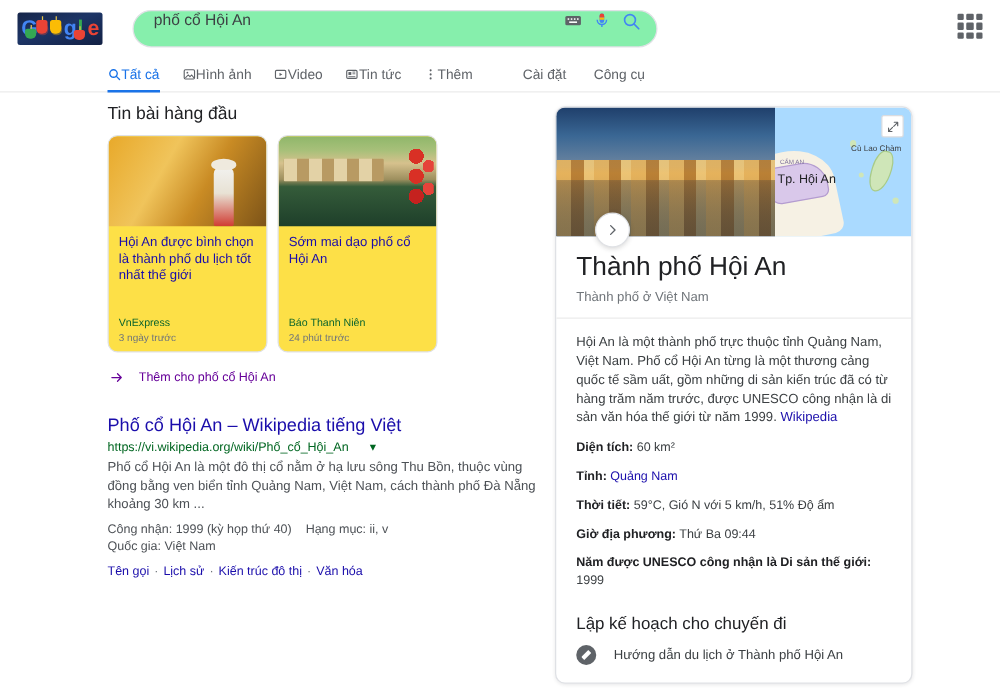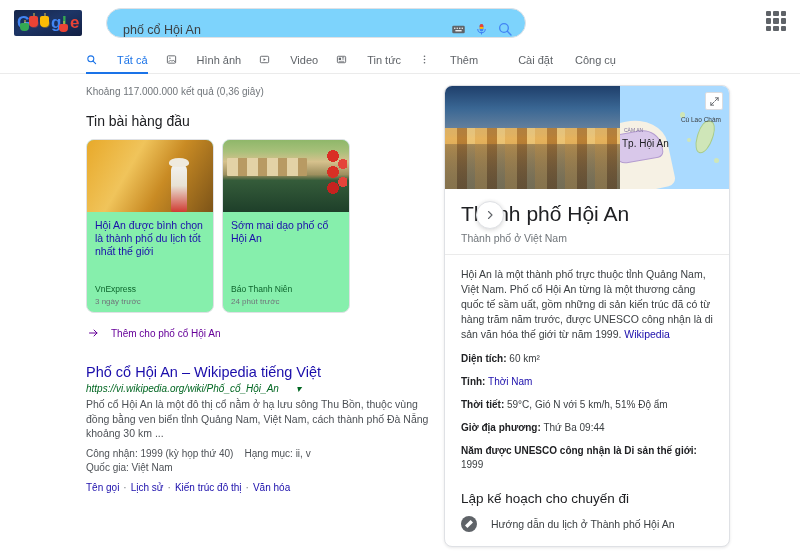--- a/index.html
+++ b/index.html
@@ -47,22 +47,22 @@
     width:1px; height:3px; background:#e8c34a; transform:translateX(-50%);
   }
 
   .searchbar {
     margin-left: 24px;
     width: 420px;
     height: 30px;
     border: 1px solid #dfe1e5;
     border-radius: 16px;
     display: flex;
-    align-items: flex-end;
-    background: #7dd3fc;
+    align-items: flex-start;
+    background: #86efac;
     padding: 0 8px 0 16px;
   }
   .search-input {
     flex: 1 1 auto;
     border: none; outline: none;
     font-size: 12.5px;
     color: #3c4043;
     font-family: "Liberation Sans", sans-serif;
     background: transparent;
     padding: 0;
@@ -89,21 +89,21 @@
     display: flex;
     align-items: center;
     font-size: 11px;
     color: #5f6368;
   }
   .navbar::after {
     content:""; position:absolute; left:0; right:0; bottom:0;
     height:1px; background:#ebebeb;
   }
   .nav-item {
-    display: flex; align-items: center; gap: 20px;
+    display: flex; align-items: center; gap: 0;
     margin-right: 18px;
     height: 29px;
     cursor: pointer;
     position: relative;
     white-space: nowrap;
   }
   .nav-item.active { color:#1a73e8; }
   .nav-item.active::after {
     content:""; position:absolute; left:0; right:0; bottom:0;
     height:2px; background:#1a73e8; z-index:2;
@@ -129,21 +129,21 @@
   }
 
   
   .news-wrap { position: relative; width: 400px; }
   .news-row { display: flex; gap: 8px; }
   .news-card {
     width: 128px;
     border: 1px solid #dfe1e5;
     border-radius: 8px;
     overflow: hidden;
-    background: #86efac;
+    background: #fde047;
     cursor: pointer;
     display: flex;
     flex-direction: column;
     height: 174px;
   }
   .news-thumb { width: 100%; height: 72px; position: relative; overflow:hidden; }
   .news-body { padding: 7px 8px 6px 8px; display:flex; flex-direction:column; flex:1 1 auto;}
   .news-title {
     font-size: 10.5px;
     line-height: 13px;
@@ -221,21 +221,21 @@
   .result-title {
     font-size: 14.5px;
     color: #1a0dab;
     line-height: 18px;
     cursor: pointer;
   }
   .result-url {
     font-size: 10px;
     color: #006621;
     margin-top: 2px;
-    display: flex; align-items: center; gap: 17px; font-style: italic;
+    display: flex; align-items: center; gap: 17px;
   }
   .result-snippet {
     font-size: 10.5px;
     line-height: 14.5px;
     color: #4d5156;
     margin-top: 3px;
     max-width: 400px;
   }
   .result-meta {
     font-size: 10px;
@@ -490,21 +490,20 @@
       <div class="nav-item">
         <span>Công cụ</span>
       </div>
     </div>
   </div>
 
   <div class="content">
 
     <div class="left-col">
 
-      <div class="result-stats">Khoảng 117.000.000 kết quả (0,36 giây)</div>
 
       <div class="section-title">Tin bài hàng đầu</div>
 
       <div class="news-wrap">
         <div class="news-row">
 
           <div class="news-card">
             <div class="news-thumb thumb1"></div>
             <div class="news-body">
               <div class="news-title">Hội An được bình chọn là thành phố du lịch tốt nhất thế giới</div>
@@ -596,21 +595,21 @@
           <a>Wikipedia</a>
         </div>
 
         <div class="kp-facts">
           <div class="kp-fact">
             <span class="k">Diện tích:</span>
             <span>60 km²</span>
           </div>
           <div class="kp-fact">
             <span class="k">Tỉnh:</span>
-            <a>Thời Nam</a>
+            <a>Quảng Nam</a>
           </div>
           <div class="kp-fact">
             <span class="k">Thời tiết:</span>
             <span>59°C, Gió N với 5 km/h, 51% Độ ẩm</span>
           </div>
           <div class="kp-fact">
             <span class="k">Giờ địa phương:</span>
             <span>Thứ Ba 09:44</span>
           </div>
           <div class="kp-fact">

